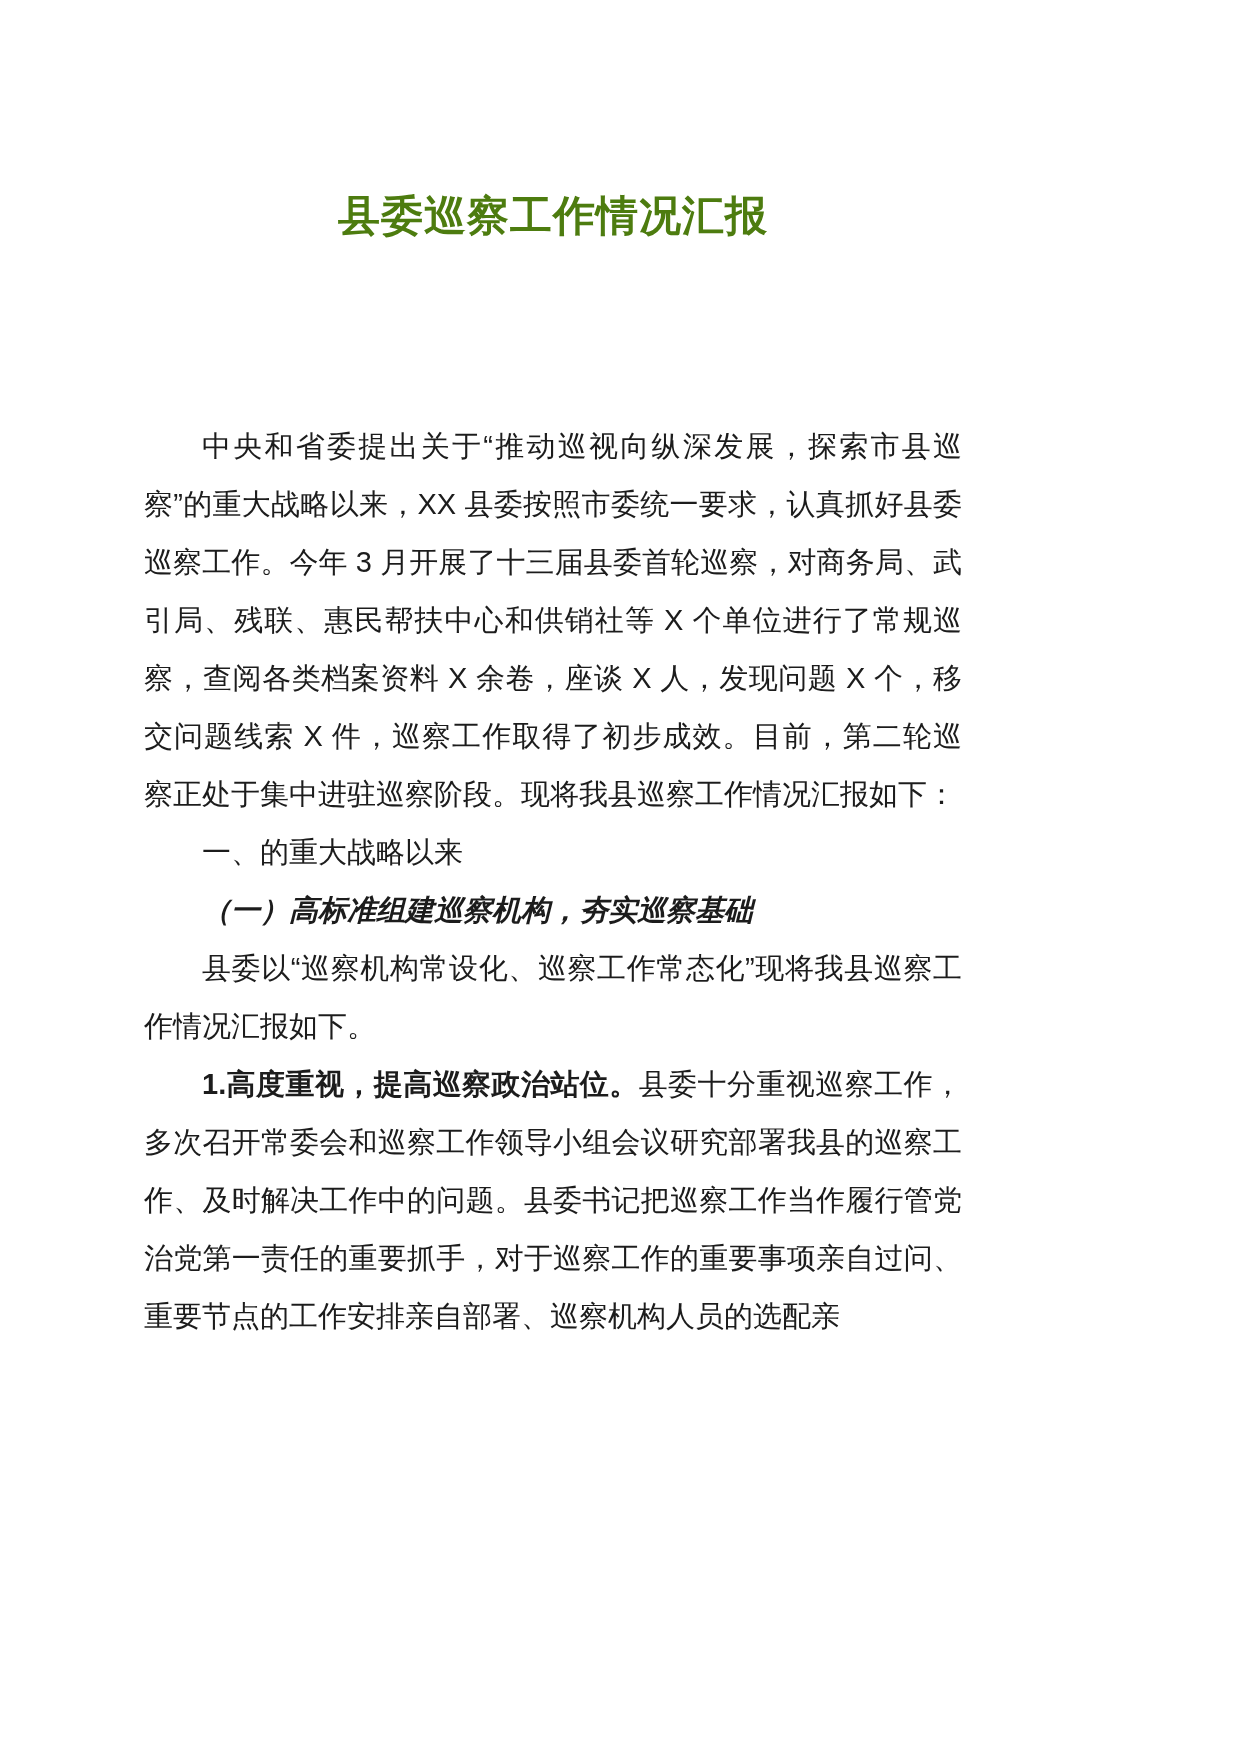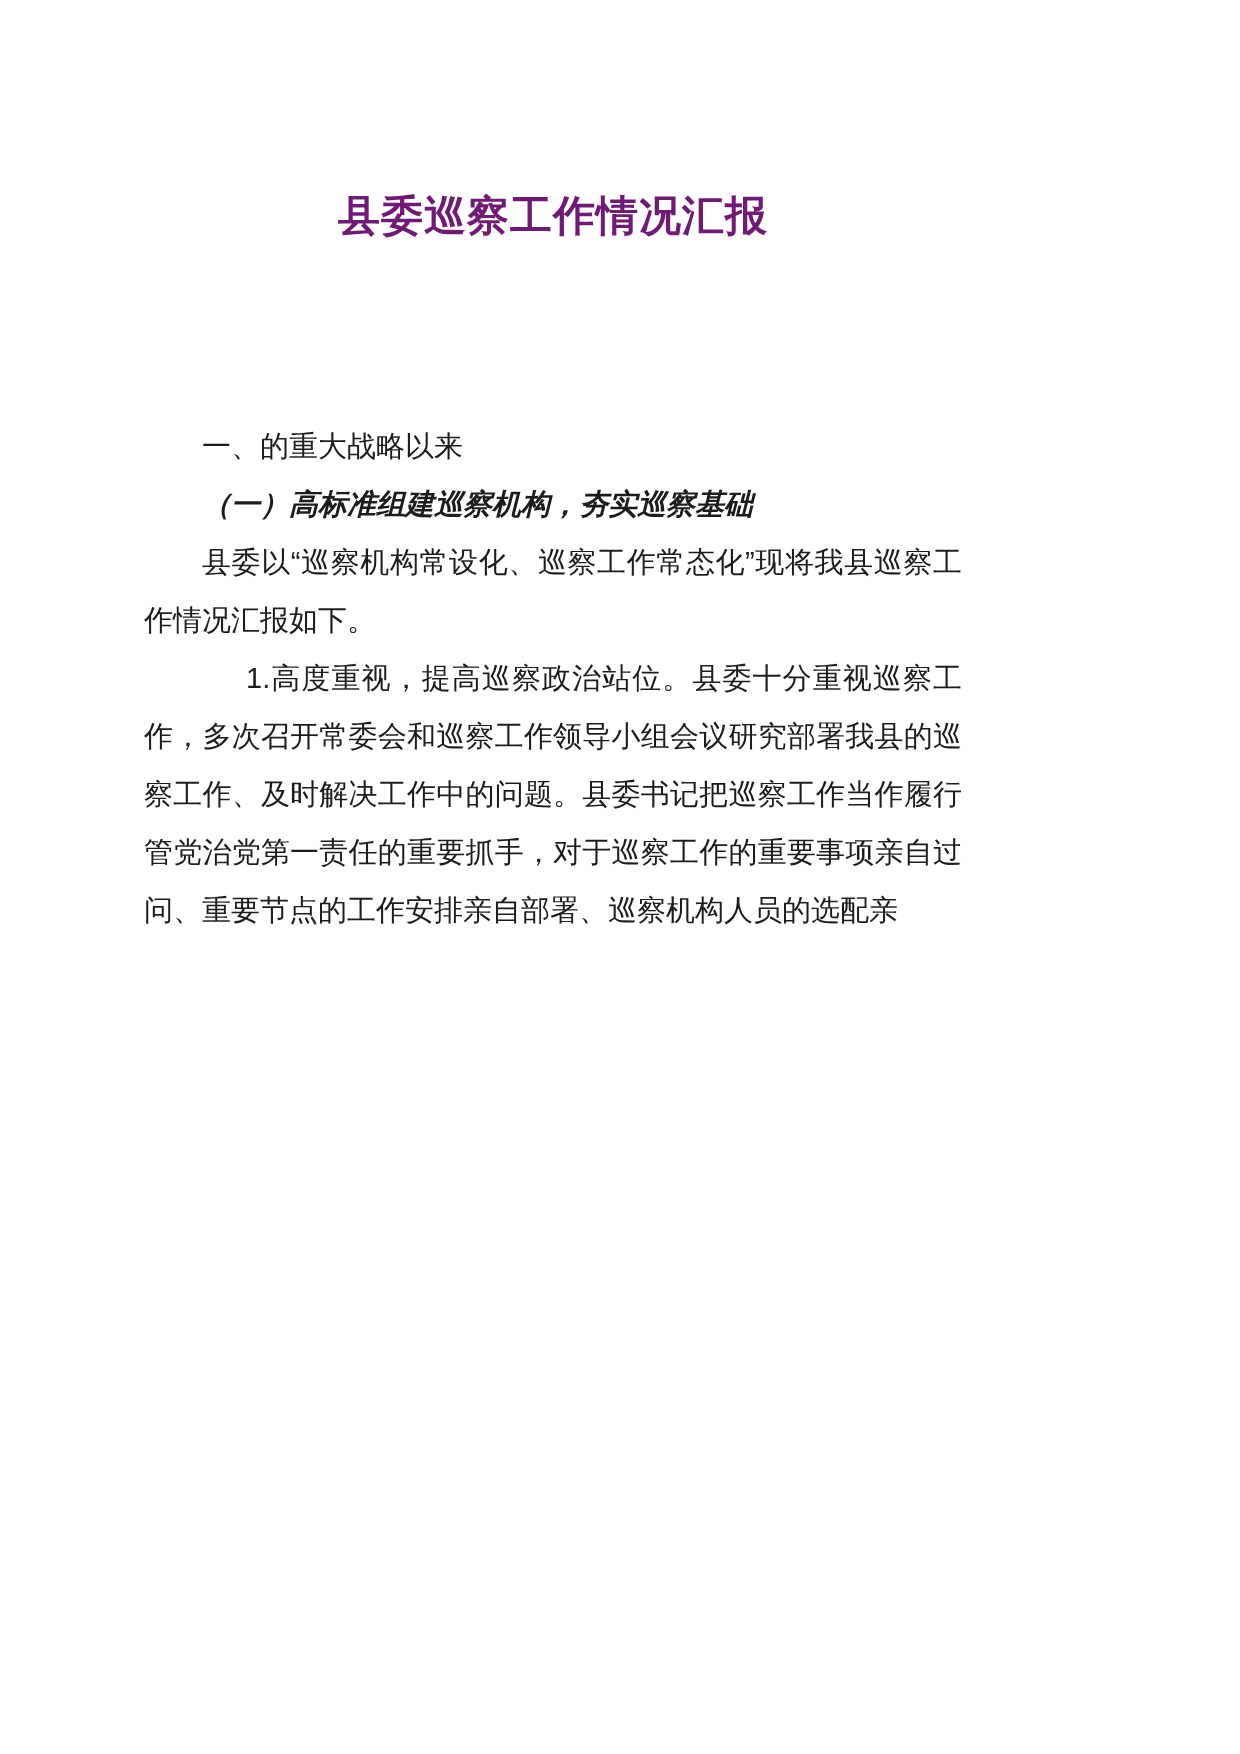--- a/index.html
+++ b/index.html
@@ -18,50 +18,50 @@
     padding: 190px 278px 0 144px;
     font-family: "Liberation Sans", "DejaVu Sans", sans-serif;
     color: #1c1c1c;
   }
   .doc-title {
     font-size: 42px;
     line-height: 52px;
     font-weight: bold;
     text-align: center;
     margin: 0 0 175px 0;
-    color: #701a75;
+    color: #4d7c0f;
     letter-spacing: 1px;
   }
   .body-para {
     font-size: 29px;
     line-height: 58px;
     text-align: justify;
     text-indent: 2em;
     margin: 0;
     word-break: break-all;
   }
   .heading1 {
     font-weight: normal;
   }
   .heading2 {
     font-weight: bold;
     font-style: italic;
   }
   .lead-bold {
-    font-weight: normal;
-    margin-left: 44px;
+    font-weight: bold;
   }
 </style>
 </head>
 <body>
 
 <div class="page">
 
   <h1 class="doc-title">县委巡察工作情况汇报</h1>
 
+  <p class="body-para">中央和省委提出关于“推动巡视向纵深发展，探索市县巡察”的重大战略以来，XX 县委按照市委统一要求，认真抓好县委巡察工作。今年 3 月开展了十三届县委首轮巡察，对商务局、武引局、残联、惠民帮扶中心和供销社等 X 个单位进行了常规巡察，查阅各类档案资料 X 余卷，座谈 X 人，发现问题 X 个，移交问题线索 X 件，巡察工作取得了初步成效。目前，第二轮巡察正处于集中进驻巡察阶段。现将我县巡察工作情况汇报如下：</p>
 
   <p class="body-para heading1">一、的重大战略以来</p>
 
   <p class="body-para heading2">（一）高标准组建巡察机构，夯实巡察基础</p>
 
   <p class="body-para"><span>县委以“巡察机构常设化、巡察工作常态化”现将我县巡察工作情况汇报如下。</span></p>
 
   <p class="body-para"><span class="lead-bold">1.高度重视，提高巡察政治站位。</span><span>县委十分重视巡察工作，多次召开常委会和巡察工作领导小组会议研究部署我县的巡察工作、及时解决工作中的问题。县委书记把巡察工作当作履行管党治党第一责任的重要抓手，对于巡察工作的重要事项亲自过问、重要节点的工作安排亲自部署、巡察机构人员的选配亲</span></p>
 
 </div>

